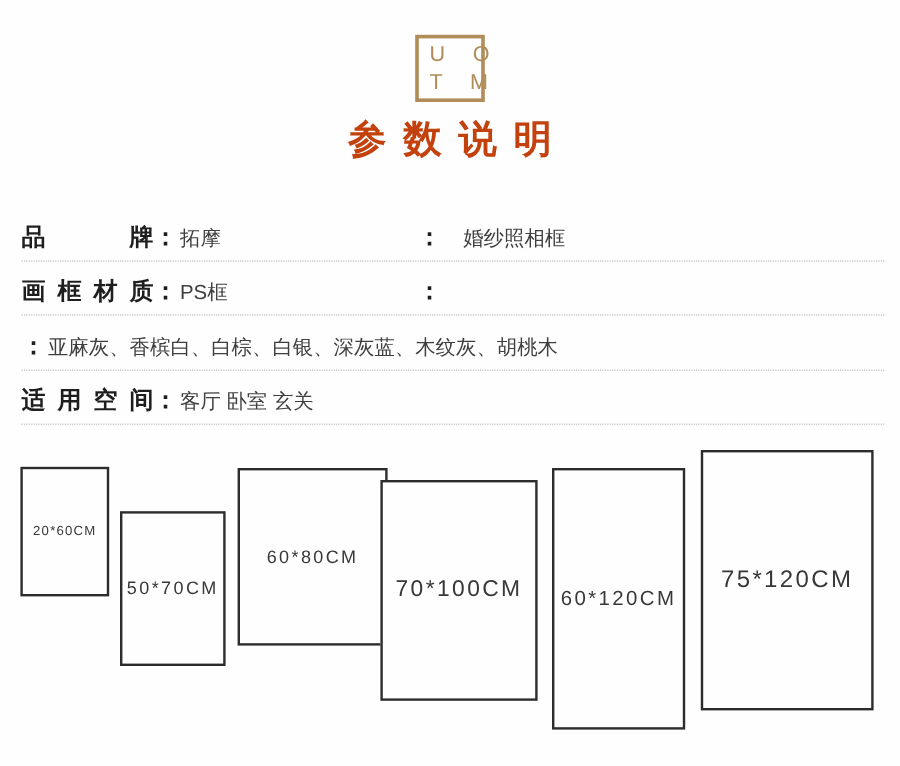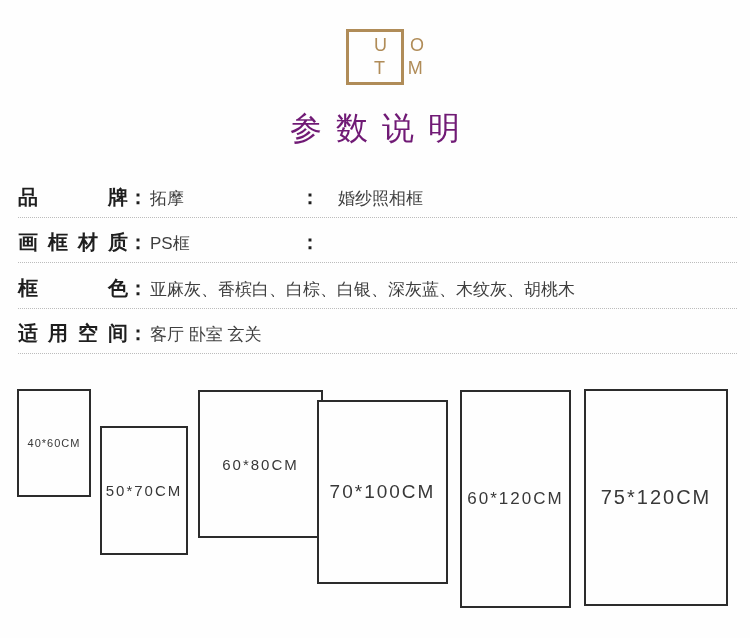--- a/index.html
+++ b/index.html
@@ -17,35 +17,35 @@
     margin-top:29px;
     display:inline-flex;flex-direction:column;justify-content:center;
     width:58px;height:56px;box-sizing:border-box;
     border:3px solid #b08c58;
   }
   .logo-line{
     color:#b08c58;
     font-size:18px;line-height:23px;font-weight:500;
     letter-spacing:9px;text-indent:9px;
     white-space:nowrap;
-    margin-left:16px;
   }
   .title{
-    margin:22px 0 0 0;
-    font-size:32px;font-weight:400;color:#701a75;
+    margin:10px 0 0 0;
+    font-size:32px;font-weight:700;color:#c2410c;
     letter-spacing:14px;text-indent:14px;
     white-space:nowrap;
   }
   
   .spec-table{position:absolute;left:18px;top:172px;width:719px;}
   .spec-row{
     display:flex;align-items:flex-end;
     height:45.5px;box-sizing:border-box;
     padding-bottom:6px;
     border-bottom:1px dotted #bcbcbc;
+    gap:48px;
   }
   .cell{display:flex;align-items:baseline;white-space:nowrap;}
   .cell-left{width:282px;flex:0 0 282px;}
   .cell-right{flex:1;}
   .cell-full{flex:1;}
   .spec-label{
     display:inline-block;
     font-size:20px;font-weight:700;color:#1e1e1e;
     text-align:justify;text-align-last:justify;
   }
@@ -61,21 +61,21 @@
     display:flex;align-items:center;justify-content:center;
     color:#383838;white-space:nowrap;
   }
   .size-label{letter-spacing:2px;}
   .size-1{left:17px; top:389px;width:74px; height:108px;font-size:11px;}
   .size-1 .size-label{letter-spacing:1px;}
   .size-2{left:100px;top:389px;width:88px; height:129px;font-size:15px;margin-top:37px;}
   .size-3{left:198px;top:390px;width:125px;height:148px;font-size:15px;}
   .size-4{left:317px;top:400px;width:131px;height:184px;font-size:19px;}
   .size-5{left:460px;top:390px;width:111px;height:218px;font-size:17px;}
-  .size-6{left:584px;top:389px;width:144px;height:217px;font-size:20px;}
+  .size-6{left:584px;top:375px;width:144px;height:217px;font-size:20px;}
 </style>
 </head>
 <body>
 
 <div class="page">
 
   <div class="header">
     <div class="logo">
       <div class="logo-line">U O</div>
       <div class="logo-line">T M</div>
@@ -103,39 +103,38 @@
           <span class="spec-colon">：</span>
           <span class="spec-value">PS框</span>
       </div>
       <div class="cell cell-right">
           <span class="spec-colon">：</span>
       </div>
     </div>
 
     <div class="spec-row">
       <div class="cell cell-full">
-        <span class="spec-label label-l">框色</span>
           <span class="spec-colon">：</span>
           <span class="spec-value">亚麻灰、香槟白、白棕、白银、深灰蓝、木纹灰、胡桃木</span>
       </div>
     </div>
 
     <div class="spec-row">
       <div class="cell cell-full">
         <span class="spec-label label-l">适用空间</span>
           <span class="spec-colon">：</span>
           <span class="spec-value">客厅 卧室 玄关</span>
       </div>
     </div>
 
   </div>
 
   <div>
     <div class="size-box size-1">
-      <span class="size-label">40*60CM</span>
+      <span class="size-label">20*60CM</span>
     </div>
     <div class="size-box size-2">
       <span class="size-label">50*70CM</span>
     </div>
     <div class="size-box size-3">
       <span class="size-label">60*80CM</span>
     </div>
     <div class="size-box size-4">
       <span class="size-label">70*100CM</span>
     </div>

